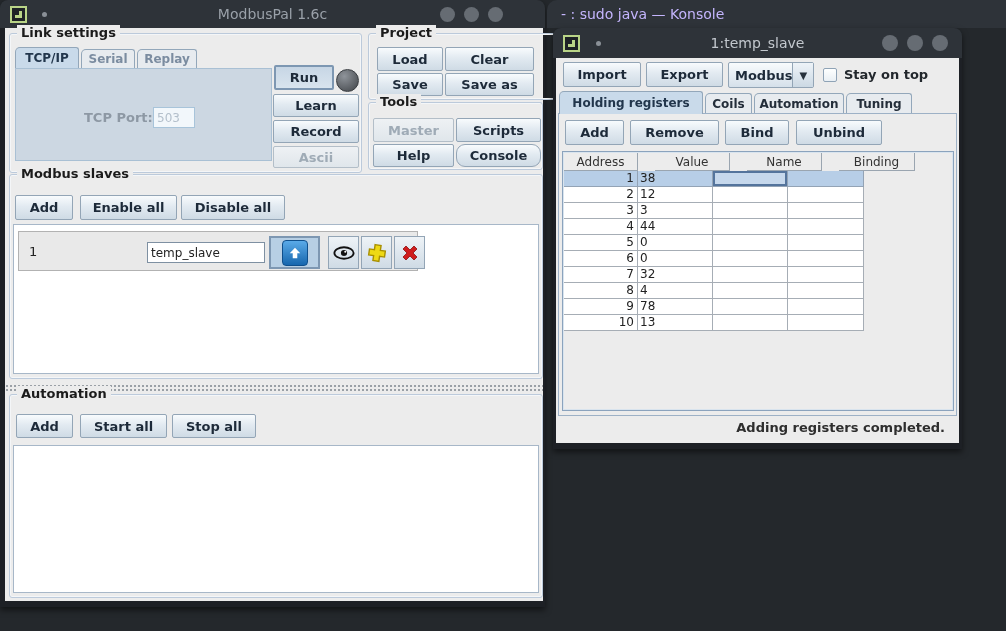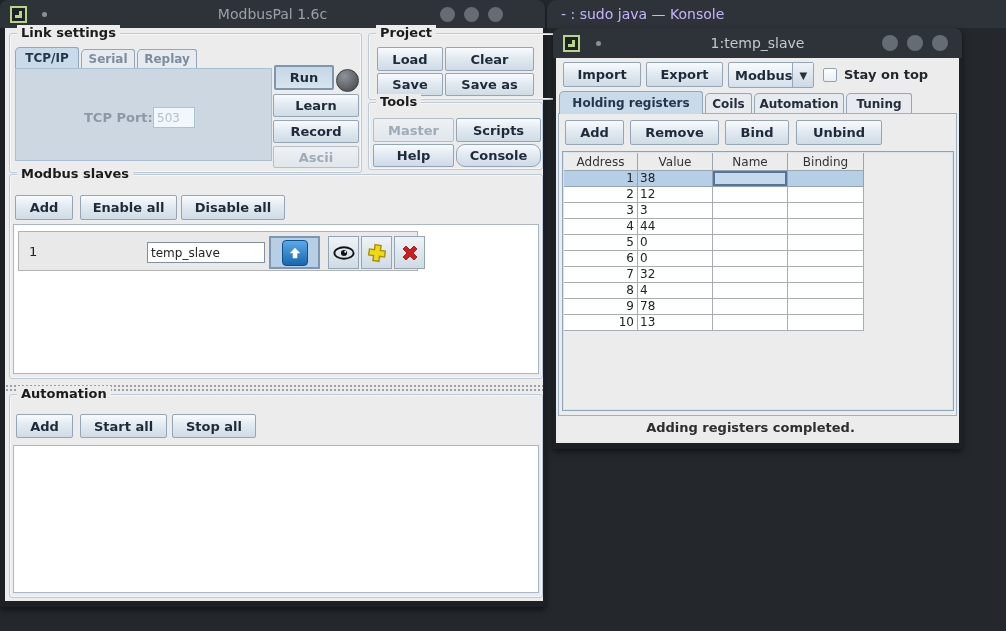--- a/index.html
+++ b/index.html
@@ -89,36 +89,36 @@
   #combo .combo-arrow { width:27px; border-left:1px solid #93a5b6; display:flex; align-items:center; justify-content:center;
                         background:linear-gradient(#eef3f8,#ccd9e4); font-size:10px; color:#27313c; }
   #chk-stay { position:absolute; left:267px; top:10px; width:14px; height:14px; background:linear-gradient(#feffff,#e9eff4);
               border:1px solid #8fa3b6; border-radius:2px; }
   #lbl-stay { position:absolute; left:288px; top:9px; font-size:13px; font-weight:bold; color:#22272c; }
 
   #ts-content { position:absolute; left:2px; top:55px; width:399px; height:303px; border:1px solid #9db1c6; background:#ececec; }
   #reg-pane { position:absolute; left:3px; top:37px; width:392px; height:260px; background:#ececec;
               border:1px solid #8ba3bd; box-shadow:inset 0 0 0 1px #d9e4ee; }
 
-  .thead { position:absolute; left:1px; top:1px; height:18px; display:flex; }
+  .thead { position:absolute; left:1px; top:1px; height:18px; display:flex;gap:17px; }
   .th { height:18px; background:#ececec; border-right:1px solid #9aa5b0; border-bottom:1px solid #9aa5b0;
         font-size:12px; color:#333; display:flex; align-items:center; justify-content:center; }
   .tbody { position:absolute; left:1px; top:19px; }
   .trow { display:flex; height:16px; background:#fff; }
   .trow.selected { background:#b7cee7; }
   .td { height:16px; border-right:1px solid #a6adb5; border-bottom:1px solid #a6adb5; font-size:12px; color:#222;
         overflow:hidden; line-height:15px; }
   .td.a { width:74px; text-align:right; padding-right:3px; }
   .td.v { width:75px; padding-left:2px; }
   .td.n { width:75px; }
   .td.b { width:76px; }
   .td.focus { box-shadow:inset 0 0 0 2px #54749c; background:#c6d8ec; }
   .trow.selected .td { border-color:#93a3b5; }
 
-  #ts-status { position:absolute; left:0; top:362px; width:389px; text-align:center; font-size:13px; font-weight:bold; color:#2e2e2e; }
+  #ts-status { position:absolute; left:0; top:362px; width:389px; text-align:right; font-size:13px; font-weight:bold; color:#2e2e2e; }
 
   svg { display:block; }
 </style>
 </head>
 <body>
 
 <div class="window" id="mp-window">
   <div class="titlebar">
     <div class="appicon">
       <svg width="9" height="9" viewBox="0 0 9 9">

